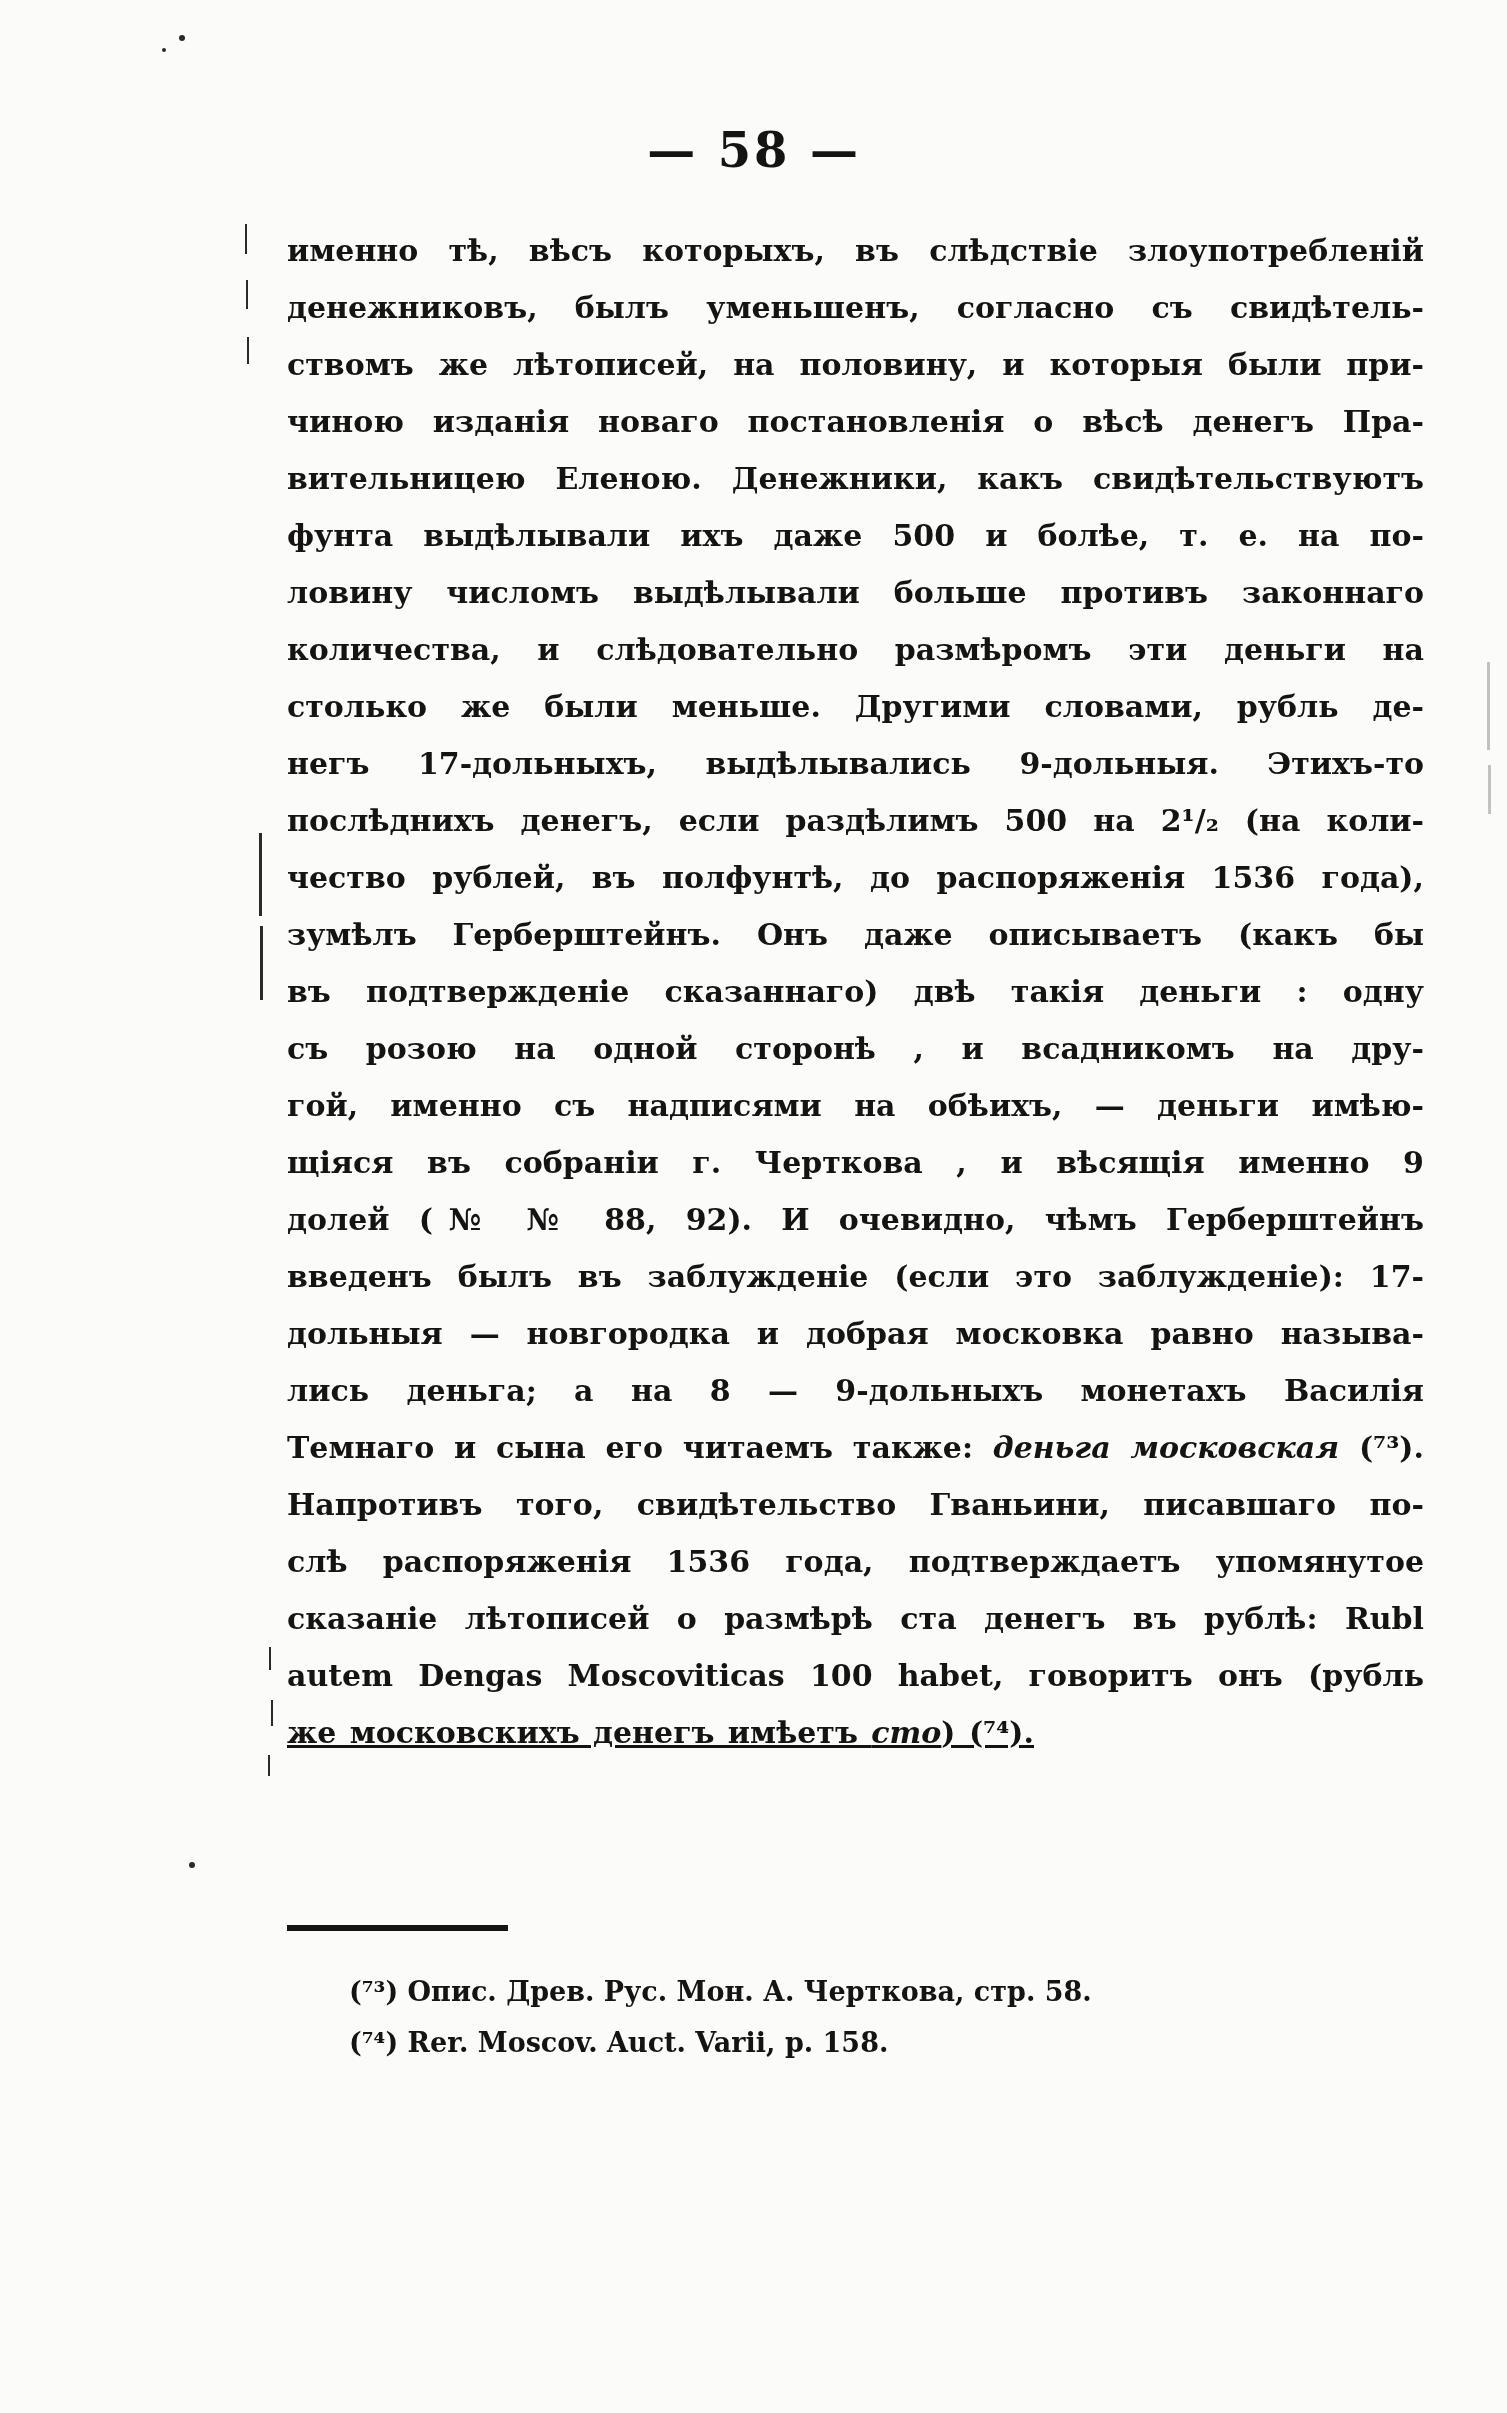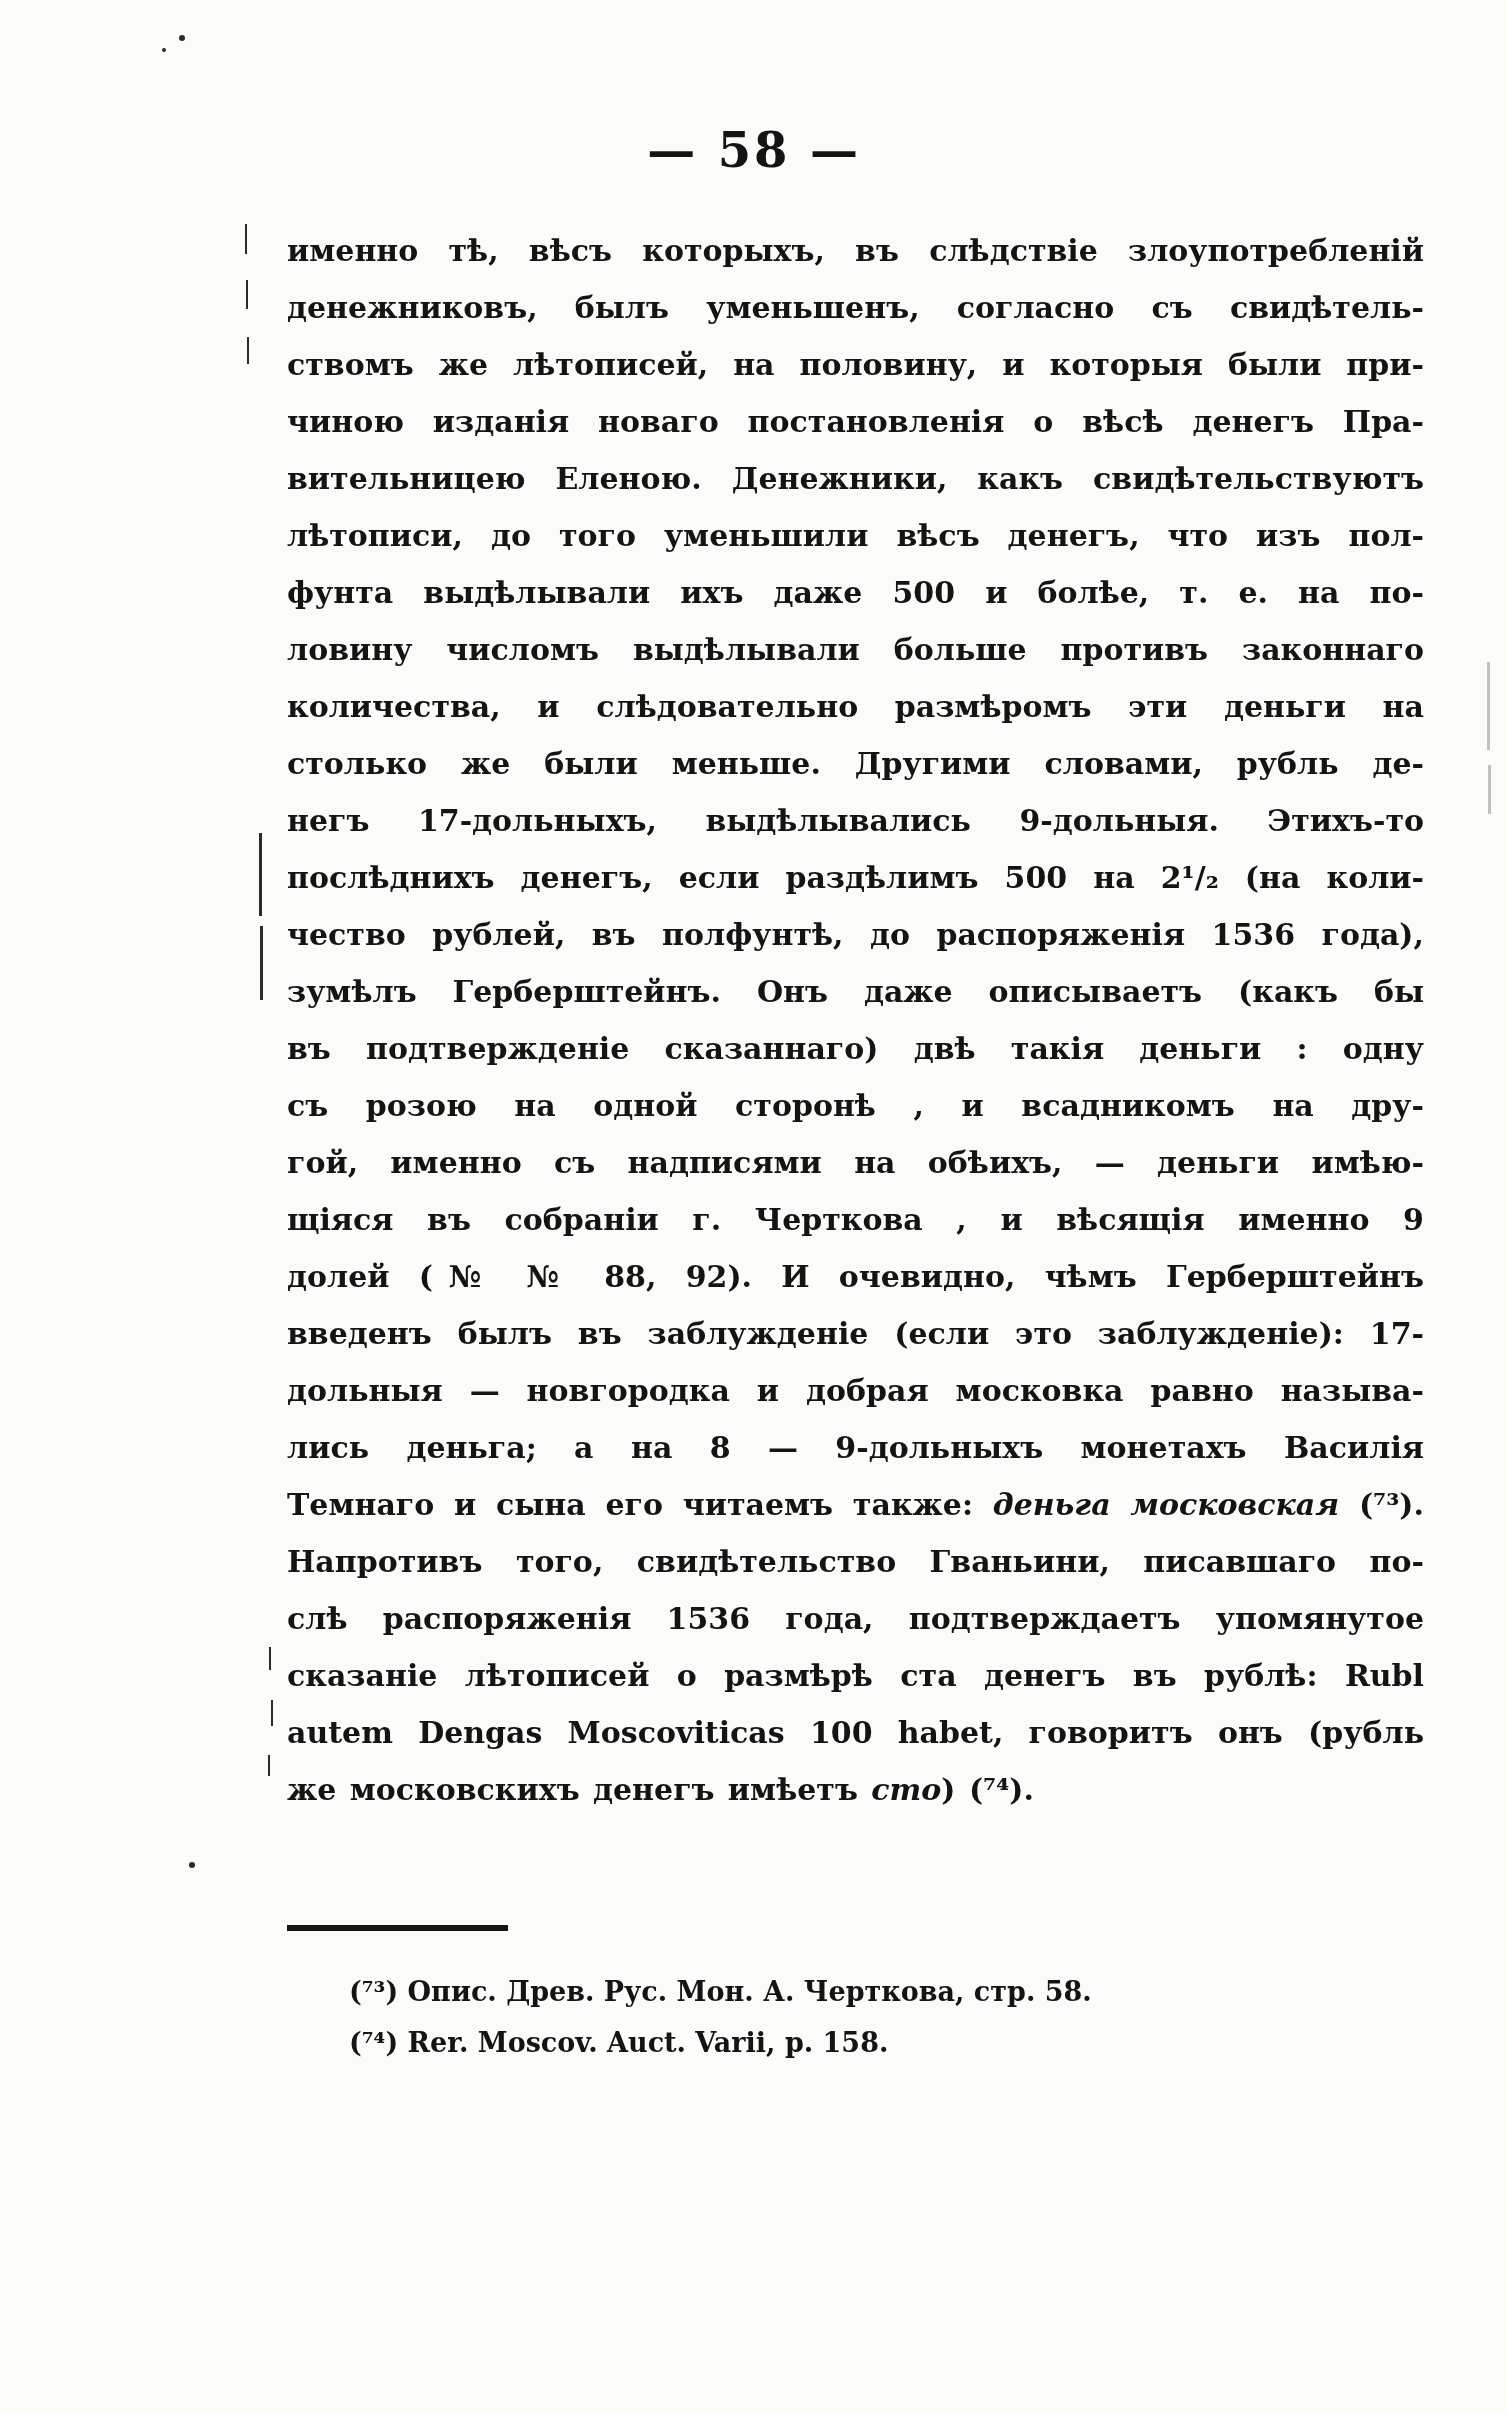--- a/index.html
+++ b/index.html
@@ -18,21 +18,21 @@
   }
   .body-text{
     position:absolute;left:287px;top:222px;width:1137px;
   }
   .line{
     height:57px;line-height:57px;overflow:hidden;
     font-size:30px;font-weight:bold;
     text-align:justify;text-align-last:justify;
     word-spacing:2.9px;
   }
-  .line.last{text-align-last:left;}
+  .line.last{text-align-last:left;text-decoration:underline;}
   .line .it{font-style:italic;}
   .footnote-rule{
     position:absolute;left:287px;top:1925px;width:221px;height:6.4px;
     background:var(--ink,#151413);
   }
   .footnotes{
     position:absolute;left:349px;top:1966px;width:1078px;
   }
   .footnote{
     height:51px;line-height:51px;
@@ -49,21 +49,20 @@
 <div class="page">
 
   <div class="page-number">— 58 —</div>
 
   <div class="body-text">
       <div class="line"><span>именно тѣ, вѣсъ которыхъ, въ слѣдствіе злоупотребленій</span></div>
       <div class="line"><span>денежниковъ, былъ уменьшенъ, согласно съ свидѣтель-</span></div>
       <div class="line"><span>ствомъ же лѣтописей, на половину, и которыя были при-</span></div>
       <div class="line"><span>чиною изданія новаго постановленія о вѣсѣ денегъ Пра-</span></div>
       <div class="line"><span>вительницею Еленою. Денежники, какъ свидѣтельствуютъ</span></div>
-      <div class="line"><span>лѣтописи, до того уменьшили вѣсъ денегъ, что изъ пол-</span></div>
       <div class="line"><span>фунта выдѣлывали ихъ даже 500 и болѣе, т. е. на по-</span></div>
       <div class="line"><span>ловину числомъ выдѣлывали больше противъ законнаго</span></div>
       <div class="line"><span>количества, и слѣдовательно размѣромъ эти деньги на</span></div>
       <div class="line"><span>столько же были меньше. Другими словами, рубль де-</span></div>
       <div class="line"><span>негъ 17-дольныхъ, выдѣлывались 9-дольныя. Этихъ-то</span></div>
       <div class="line"><span>послѣднихъ денегъ, если раздѣлимъ 500 на 2¹/₂ (на коли-</span></div>
       <div class="line"><span>чество рублей, въ полфунтѣ, до распоряженія 1536 года),</span></div>
       <div class="line"><span>зумѣлъ Герберштейнъ. Онъ даже описываетъ (какъ бы</span></div>
       <div class="line"><span>въ подтвержденіе сказаннаго) двѣ такія деньги : одну</span></div>
       <div class="line"><span>съ розою на одной сторонѣ , и всадникомъ на дру-</span></div>

